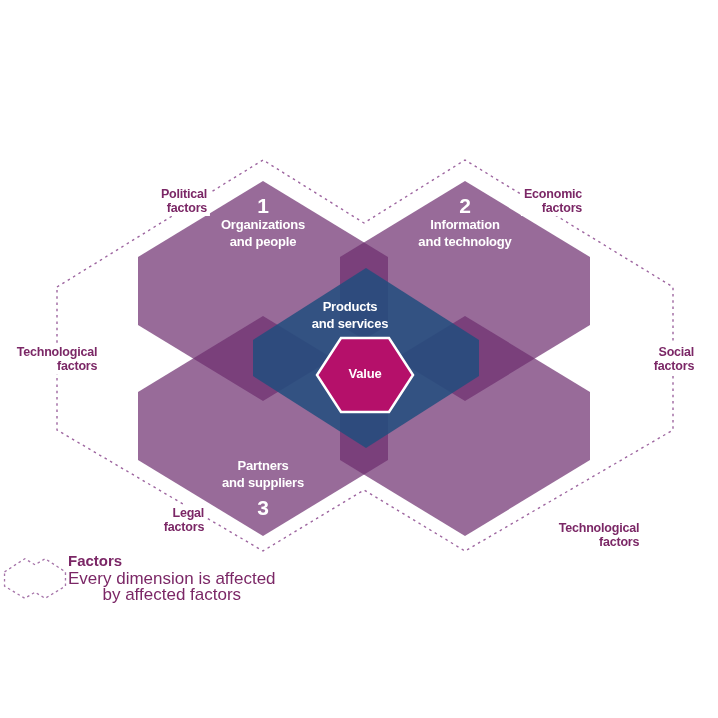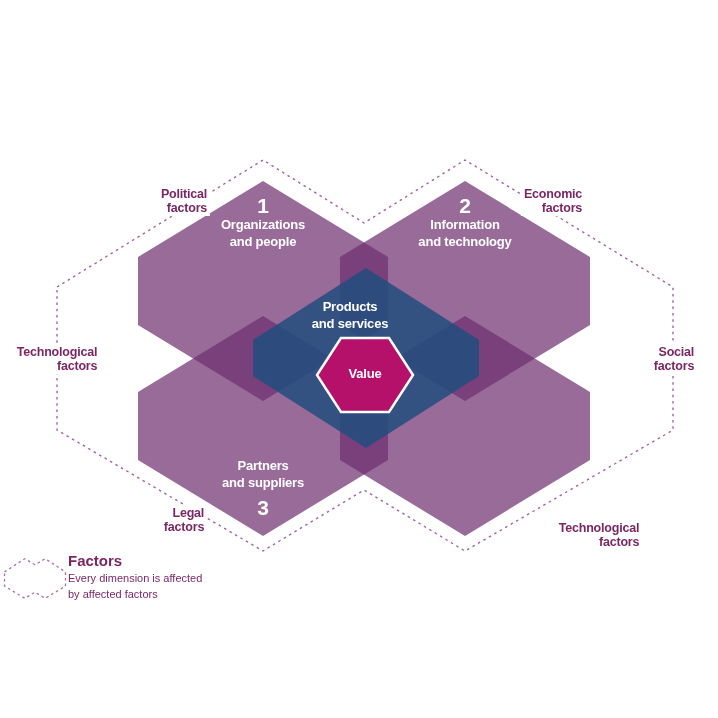--- a/index.html
+++ b/index.html
@@ -17,21 +17,21 @@
             text-align:center;letter-spacing:-0.2px;white-space:nowrap;}
   .hexlabel .num{font-size:21px;line-height:22px;}
   .hexlabel .nm{font-size:13px;line-height:16.5px;}
   .hexlabel .num.below{margin-top:6px;}
   
   .factor{position:absolute;transform:translateX(-50%);color:#7B2766;font-weight:bold;
           font-size:12.5px;line-height:14px;text-align:right;background:#ffffff;
           padding:1px 3px;white-space:nowrap;letter-spacing:-0.2px;}
   
   .legend-title{position:absolute;color:#7B2766;font-weight:bold;font-size:15px;line-height:16px;}
-  .legend-text{position:absolute;color:#7B2766;font-size:11px;line-height:15.5px;}
+  .legend-text{position:absolute;color:#7B2766;font-size:17px;line-height:15.5px;text-align:center;}
 </style>
 </head>
 <body>
 
 <div class="stage">
 
   <svg class="layer" width="718" height="718" viewBox="0 0 718 718">
 
     <polygon class="outline-dashed" points="57,287 263,160 364,223 465,160 673,287 673,430 465,551 364,490 263,551 57,430"></polygon>
 

